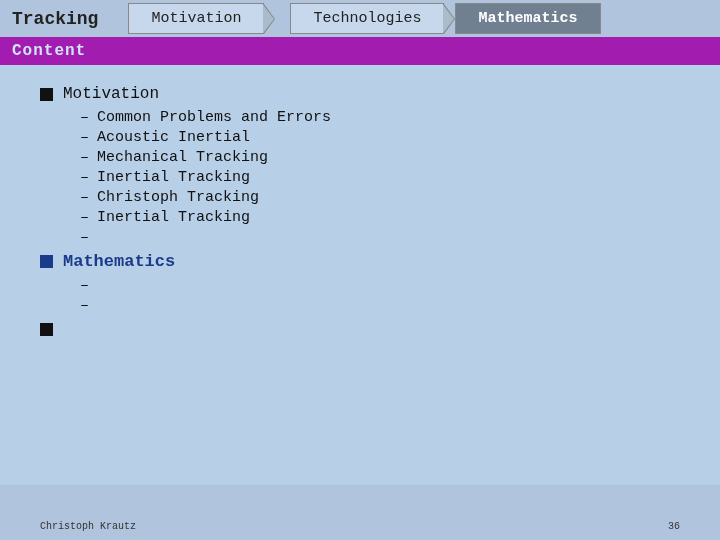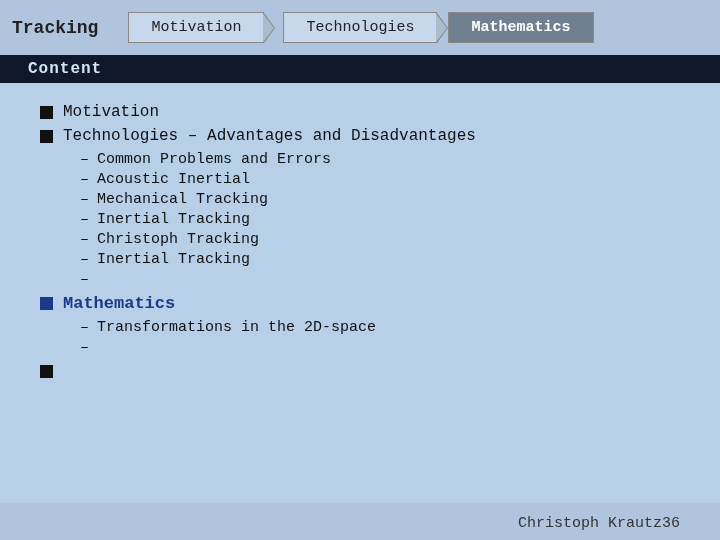--- a/index.html
+++ b/index.html
@@ -11,21 +11,21 @@
       overflow: hidden;
       position: relative;
     }
 
     
     .header {
       display: flex;
       align-items: center;
       padding: 8px 12px;
       background: #b0c4de;
-      height: 55px;
+      height: 37px;
     }
     .header-title {
       font-size: 18px;
       font-weight: bold;
       color: #222;
       margin-right: 30px;
       min-width: 80px;
     }
     .nav-tab {
       padding: 6px 22px;
@@ -66,25 +66,25 @@
       background: #708090;
       color: #fff;
       font-weight: bold;
     }
     .nav-tab.active::after {
       border-left-color: #708090;
     }
 
     
     .content-bar {
-      background: #0f172a;
+      background: #a21caf;
       color: #d0e4f8;
       font-size: 16px;
       font-weight: bold;
-      padding: 5px 28px;
+      padding: 5px 12px;
       margin-bottom: 0;
       letter-spacing: 1px;
     }
 
     
     .main {
       background: #b8cfe8;
       padding: 20px 40px 10px 40px;
       min-height: 420px;
     }
@@ -134,67 +134,63 @@
       color: #111;
     }
 
     
     .footer {
       position: absolute;
       bottom: 8px;
       left: 40px;
       right: 40px;
       display: flex;
-      justify-content: flex-end;
-      font-size: 15px;
+      justify-content: space-between;
+      font-size: 10px;
       color: #333;
       font-family: Liberation Mono, monospace;
     }
 
     .tab-group {
       display: flex;
       align-items: center;
       gap: 0;
     }
   </style>
 </head>
 <body>
 
 <div class="header">
   <div class="header-title">Tracking</div>
   <div class="tab-group">
     <div class="nav-tab">
       <span>Motivation</span>
     </div>
     <div style="width:0;height:0;border-top:14px solid transparent;border-bottom:14px solid transparent;border-left:11px solid #aabbcc;margin:0 -1px;z-index:3;position:relative;"></div>
-    <div class="nav-tab" style="margin-left:10px;">
+    <div class="nav-tab" style="margin-left:17px;">
       <span>Technologies</span>
     </div>
     <div style="width:0;height:0;border-top:14px solid transparent;border-bottom:14px solid transparent;border-left:11px solid #aabbcc;margin:0 -1px;z-index:3;position:relative;"></div>
     <div class="nav-tab active" style="margin-left:2px;">
       <span>Mathematics</span>
     </div>
   </div>
 </div>
 
 <div class="content-bar">
   <span>Content</span>
 </div>
 
 <div class="main">
 
   <div class="bullet-item">
     <div class="bullet-square"></div>
     <span class="bullet-text">Motivation</span>
   </div>
 
-  <div class="bullet-item">
-    <div class="bullet-square"></div>
-    <span class="bullet-text">Technologies – Advantages and Disadvantages</span>
-  </div>
   <div class="sub-list">
     <div class="sub-item">
       <span class="sub-dash">–</span>
       <span>Common Problems and Errors</span>
     </div>
     <div class="sub-item">
       <span class="sub-dash">–</span>
       <span>Acoustic Inertial</span>
     </div>
     <div class="sub-item">
@@ -218,21 +214,20 @@
     </div>
   </div>
 
   <div class="bullet-item">
     <div class="bullet-square blue"></div>
     <span class="bullet-text bold-blue">Mathematics</span>
   </div>
   <div class="sub-list">
     <div class="sub-item">
       <span class="sub-dash">–</span>
-      <span>Transformations in the 2D-space</span>
     </div>
     <div class="sub-item">
       <span class="sub-dash">–</span>
     </div>
   </div>
 
   <div class="bullet-item">
     <div class="bullet-square"></div>
   </div>
 

